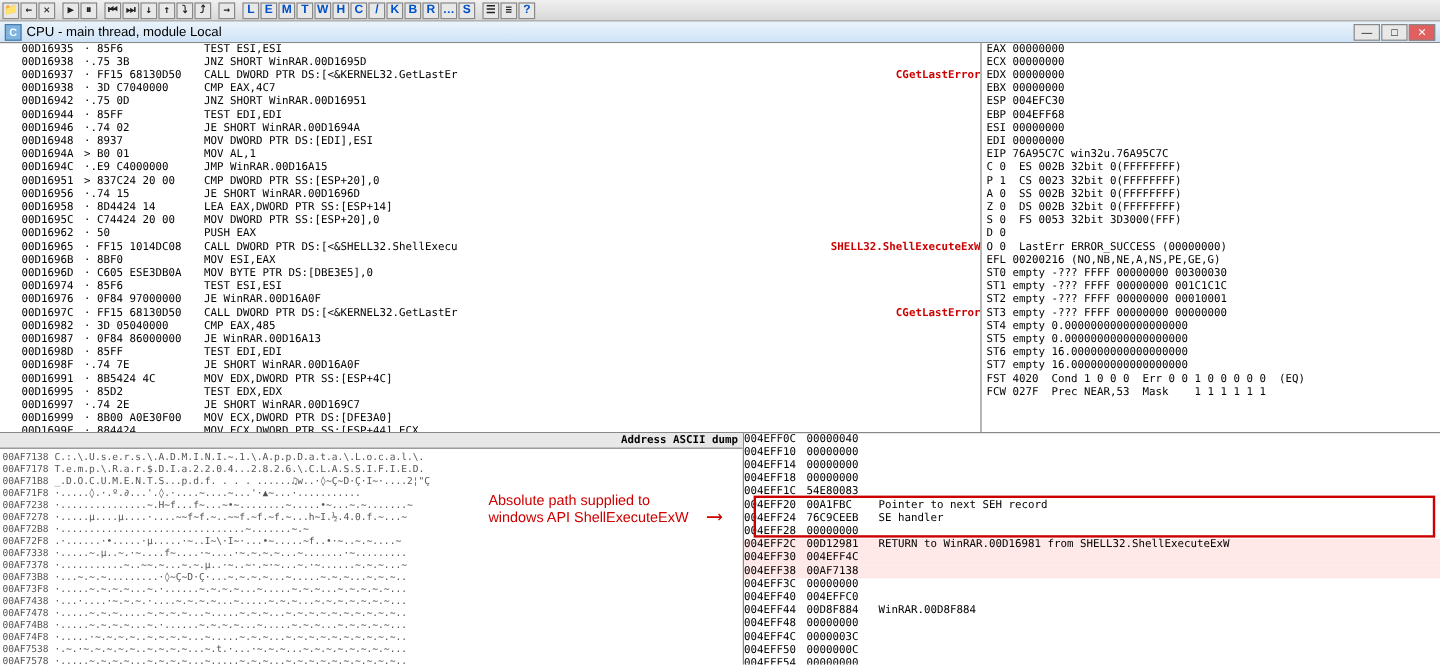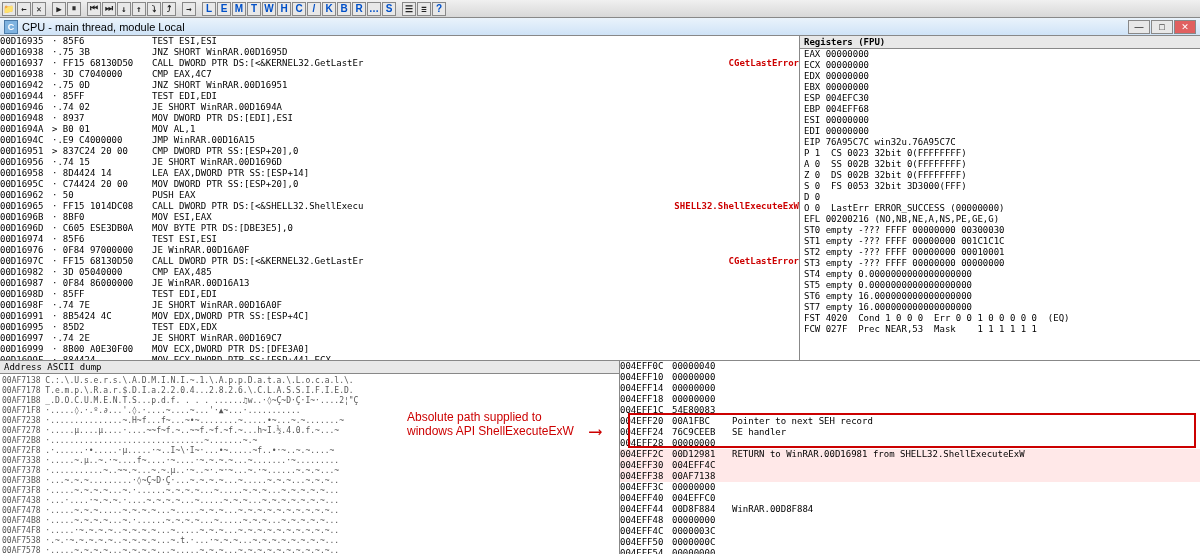--- a/index.html
+++ b/index.html
@@ -41,36 +41,36 @@
   padding: 0 4px;
   font-family: Tahoma, sans-serif;
   font-size: 11px;
 }
 .titlebar .ico { width: 14px; height: 14px; background: #7fb3e0; border: 1px solid #4a7aa8; margin-right: 4px; display: flex; align-items: center; justify-content: center; color: #fff; font-size: 9px; font-weight: bold; }
 .titlebar .spacer { flex: 1; }
 .win-btns { display: flex; }
 .win-btn { width: 22px; height: 14px; border: 1px solid #888; background: #e8e8e8; margin-left: 1px; display: flex; align-items: center; justify-content: center; font-size: 9px; }
 .win-btn.close { background: #e06060; color: #fff; }
 
-.main { display: flex; height: 324px; }
+.main { display: flex; height: 324px; padding-left: 18px; }
 .disasm-pane { width: 800px; border-right: 1px solid #888; overflow: hidden; position: relative; background: #fff; }
 .reg-pane { flex: 1; background: #fff; overflow: hidden; }
 .reg-header { background: #e8e8e8; border-bottom: 1px solid #888; padding: 1px 4px; font-weight: bold; }
 
 .disasm-line { display: flex; white-space: pre; line-height: 11px; }
 .disasm-line span.addr { color: #000; width: 52px; }
 .disasm-line span.bytes { color: #000; width: 100px; }
 .disasm-line span.inst { color: #000; flex: 1; }
 .disasm-line span.cmt { color: #c00; font-weight: bold; }
 
 .reg-line { white-space: pre; line-height: 11px; padding-left: 4px; }
 
 .bottom { display: flex; height: 194px; border-top: 1px solid #888; }
 .dump-pane { width: 620px; border-right: 1px solid #888; position: relative; overflow: hidden; }
-.dump-header { background: #e8e8e8; border-bottom: 1px solid #888; padding: 1px 4px; font-weight: normal; }
+.dump-header { background: #e8e8e8; border-bottom: 1px solid #888; padding: 1px 4px; font-weight: bold; text-align: right; }
 .dump-body { font-size: 8px; line-height: 10px; white-space: pre; padding: 2px; color: #555; }
 .stack-pane { flex: 1; overflow: hidden; position: relative; }
 .stack-line { display: flex; white-space: pre; line-height: 11px; }
 .stack-line span.sa { width: 52px; }
 .stack-line span.sv { width: 60px; }
 .stack-line span.sc { flex: 1; }
 
 .annot { position: absolute; left: 407px; top: 410px; color: #c00; font-family: Arial; font-size: 12px; font-weight: 500; }
 .arrow { position: absolute; left: 590px; top: 420px; color: #c00; font-size: 18px; }
 .redbox { position: absolute; border: 2px solid #c00; }
@@ -152,33 +152,33 @@
       <div class="disasm-line"><span class="addr">00D16987</span><span class="bytes">· 0F84 86000000 </span><span class="inst">JE WinRAR.00D16A13</span></div>
       <div class="disasm-line"><span class="addr">00D1698D</span><span class="bytes">· 85FF          </span><span class="inst">TEST EDI,EDI</span></div>
       <div class="disasm-line"><span class="addr">00D1698F</span><span class="bytes">·.74 7E         </span><span class="inst">JE SHORT WinRAR.00D16A0F</span></div>
       <div class="disasm-line"><span class="addr">00D16991</span><span class="bytes">· 8B5424 4C     </span><span class="inst">MOV EDX,DWORD PTR SS:[ESP+4C]</span></div>
       <div class="disasm-line"><span class="addr">00D16995</span><span class="bytes">· 85D2          </span><span class="inst">TEST EDX,EDX</span></div>
       <div class="disasm-line"><span class="addr">00D16997</span><span class="bytes">·.74 2E         </span><span class="inst">JE SHORT WinRAR.00D169C7</span></div>
       <div class="disasm-line"><span class="addr">00D16999</span><span class="bytes">· 8B00 A0E30F00 </span><span class="inst">MOV ECX,DWORD PTR DS:[DFE3A0]</span></div>
       <div class="disasm-line"><span class="addr">00D1699F</span><span class="bytes">· 884424        </span><span class="inst">MOV ECX,DWORD PTR SS:[ESP+44],ECX</span></div>
     </div>
   <div class="reg-pane">
-    <div class="reg-header">Registers (FPU)</div>
     <div id="reglines">
         <div class="reg-line">EAX 00000000</div>
         <div class="reg-line">ECX 00000000</div>
         <div class="reg-line">EDX 00000000</div>
         <div class="reg-line">EBX 00000000</div>
         <div class="reg-line">ESP 004EFC30</div>
         <div class="reg-line">EBP 004EFF68</div>
         <div class="reg-line">ESI 00000000</div>
         <div class="reg-line">EDI 00000000</div>
         <div class="reg-line"></div>
         <div class="reg-line">EIP 76A95C7C win32u.76A95C7C</div>
         <div class="reg-line"></div>
+        <div class="reg-line">C 0  ES 002B 32bit 0(FFFFFFFF)</div>
         <div class="reg-line">P 1  CS 0023 32bit 0(FFFFFFFF)</div>
         <div class="reg-line">A 0  SS 002B 32bit 0(FFFFFFFF)</div>
         <div class="reg-line">Z 0  DS 002B 32bit 0(FFFFFFFF)</div>
         <div class="reg-line">S 0  FS 0053 32bit 3D3000(FFF)</div>
         <div class="reg-line">D 0</div>
         <div class="reg-line">O 0  LastErr ERROR_SUCCESS (00000000)</div>
         <div class="reg-line"></div>
         <div class="reg-line">EFL 00200216 (NO,NB,NE,A,NS,PE,GE,G)</div>
         <div class="reg-line"></div>
         <div class="reg-line">ST0 empty -??? FFFF 00000000 00300030</div>

